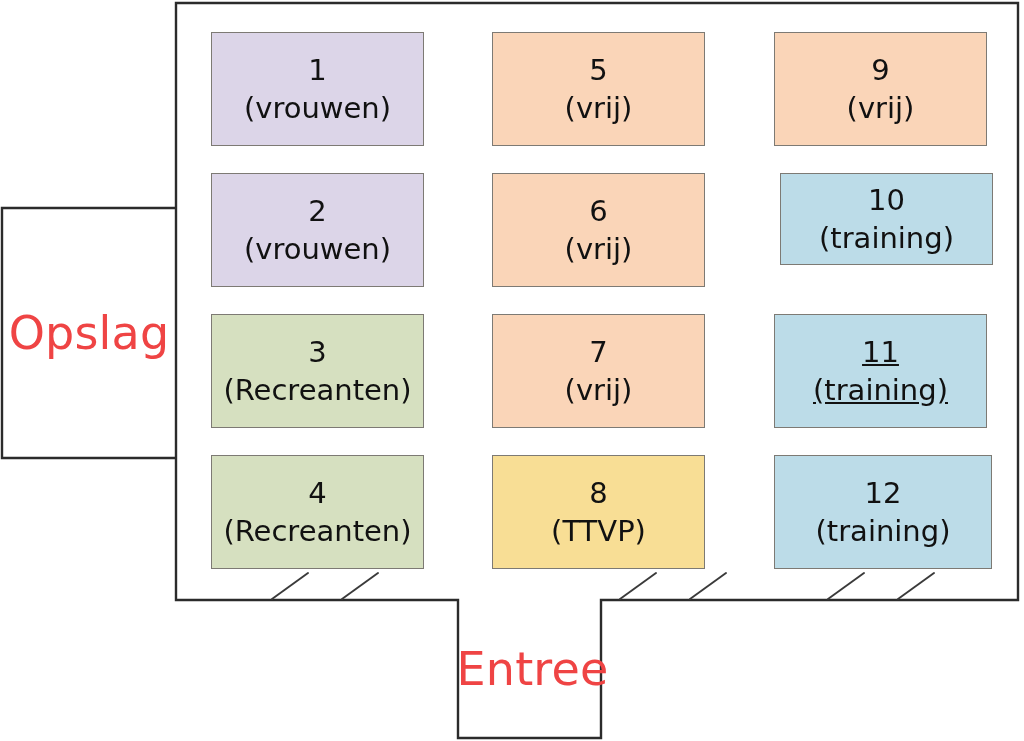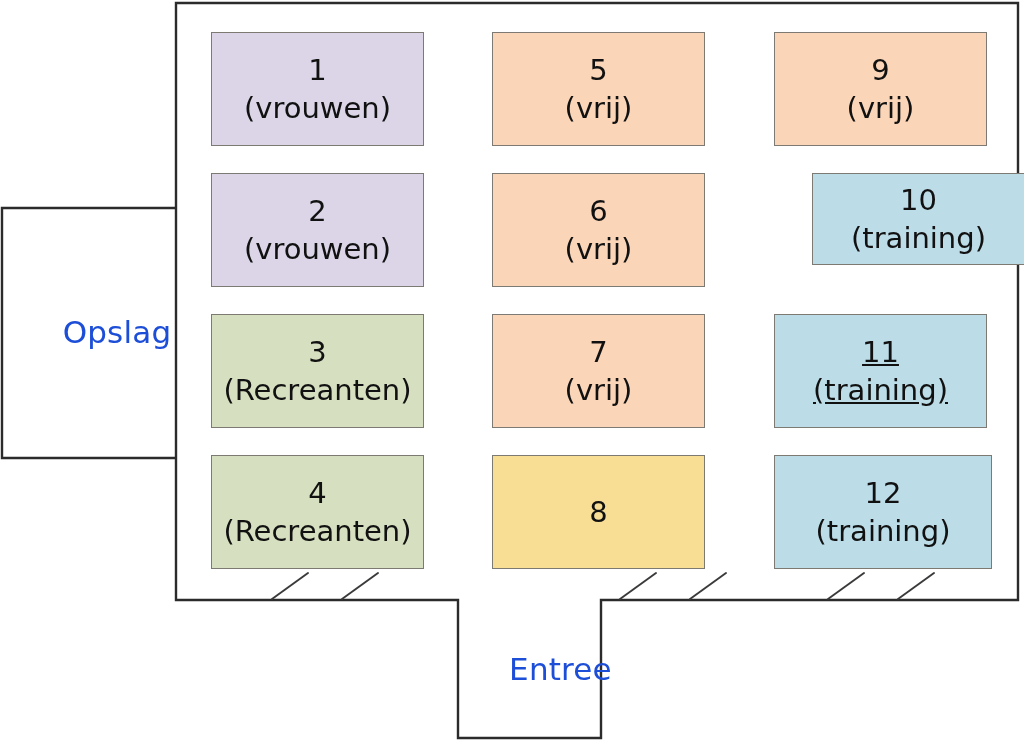--- a/index.html
+++ b/index.html
@@ -21,26 +21,25 @@
     left: 0;
     top: 0;
     width: 1024px;
     height: 741px;
   }
   .room-label {
     position: absolute;
     display: flex;
     align-items: center;
     justify-content: center;
-    color: #1d4ed8;
-    font-size: 31px;
+    color: #ef4444;
+    font-size: 46px;
     line-height: 1.15;
     white-space: nowrap;
     letter-spacing: 0.2px;
-    padding-left: 28px;
   }
   #opslag-label {
     left: 2px;
     top: 208px;
     width: 174px;
     height: 250px;
   }
   #entree-label {
     left: 458px;
     top: 601px;
@@ -117,26 +116,27 @@
       <div class="court" style="left: 492px; top: 173px; width: 213px; height: 114px; background: rgb(250, 213, 184); border-color: rgb(125, 122, 116);">
         <span class="court-num">6</span>
         <span class="court-use">(vrij)</span>
       </div>
       <div class="court" style="left: 492px; top: 314px; width: 213px; height: 114px; background: rgb(250, 213, 184); border-color: rgb(125, 122, 116);">
         <span class="court-num">7</span>
         <span class="court-use">(vrij)</span>
       </div>
       <div class="court" style="left: 492px; top: 455px; width: 213px; height: 114px; background: rgb(248, 222, 149); border-color: rgb(125, 122, 116);">
         <span class="court-num">8</span>
+        <span class="court-use">(TTVP)</span>
       </div>
       <div class="court" style="left: 774px; top: 32px; width: 213px; height: 114px; background: rgb(250, 213, 184); border-color: rgb(125, 122, 116);">
         <span class="court-num">9</span>
         <span class="court-use">(vrij)</span>
       </div>
-      <div class="court" style="left: 812px; top: 173px; width: 213px; height: 92px; background: rgb(188, 220, 232); border-color: rgb(125, 122, 116);">
+      <div class="court" style="left: 780px; top: 173px; width: 213px; height: 92px; background: rgb(188, 220, 232); border-color: rgb(125, 122, 116);">
         <span class="court-num">10</span>
         <span class="court-use">(training)</span>
       </div>
       <div class="court" style="left: 774px; top: 314px; width: 213px; height: 114px; background: rgb(188, 220, 232); border-color: rgb(125, 122, 116); text-decoration: underline;">
         <span class="court-num">11</span>
         <span class="court-use">(training)</span>
       </div>
       <div class="court" style="left: 774px; top: 455px; width: 218px; height: 114px; background: rgb(188, 220, 232); border-color: rgb(125, 122, 116);">
         <span class="court-num">12</span>
         <span class="court-use">(training)</span>

